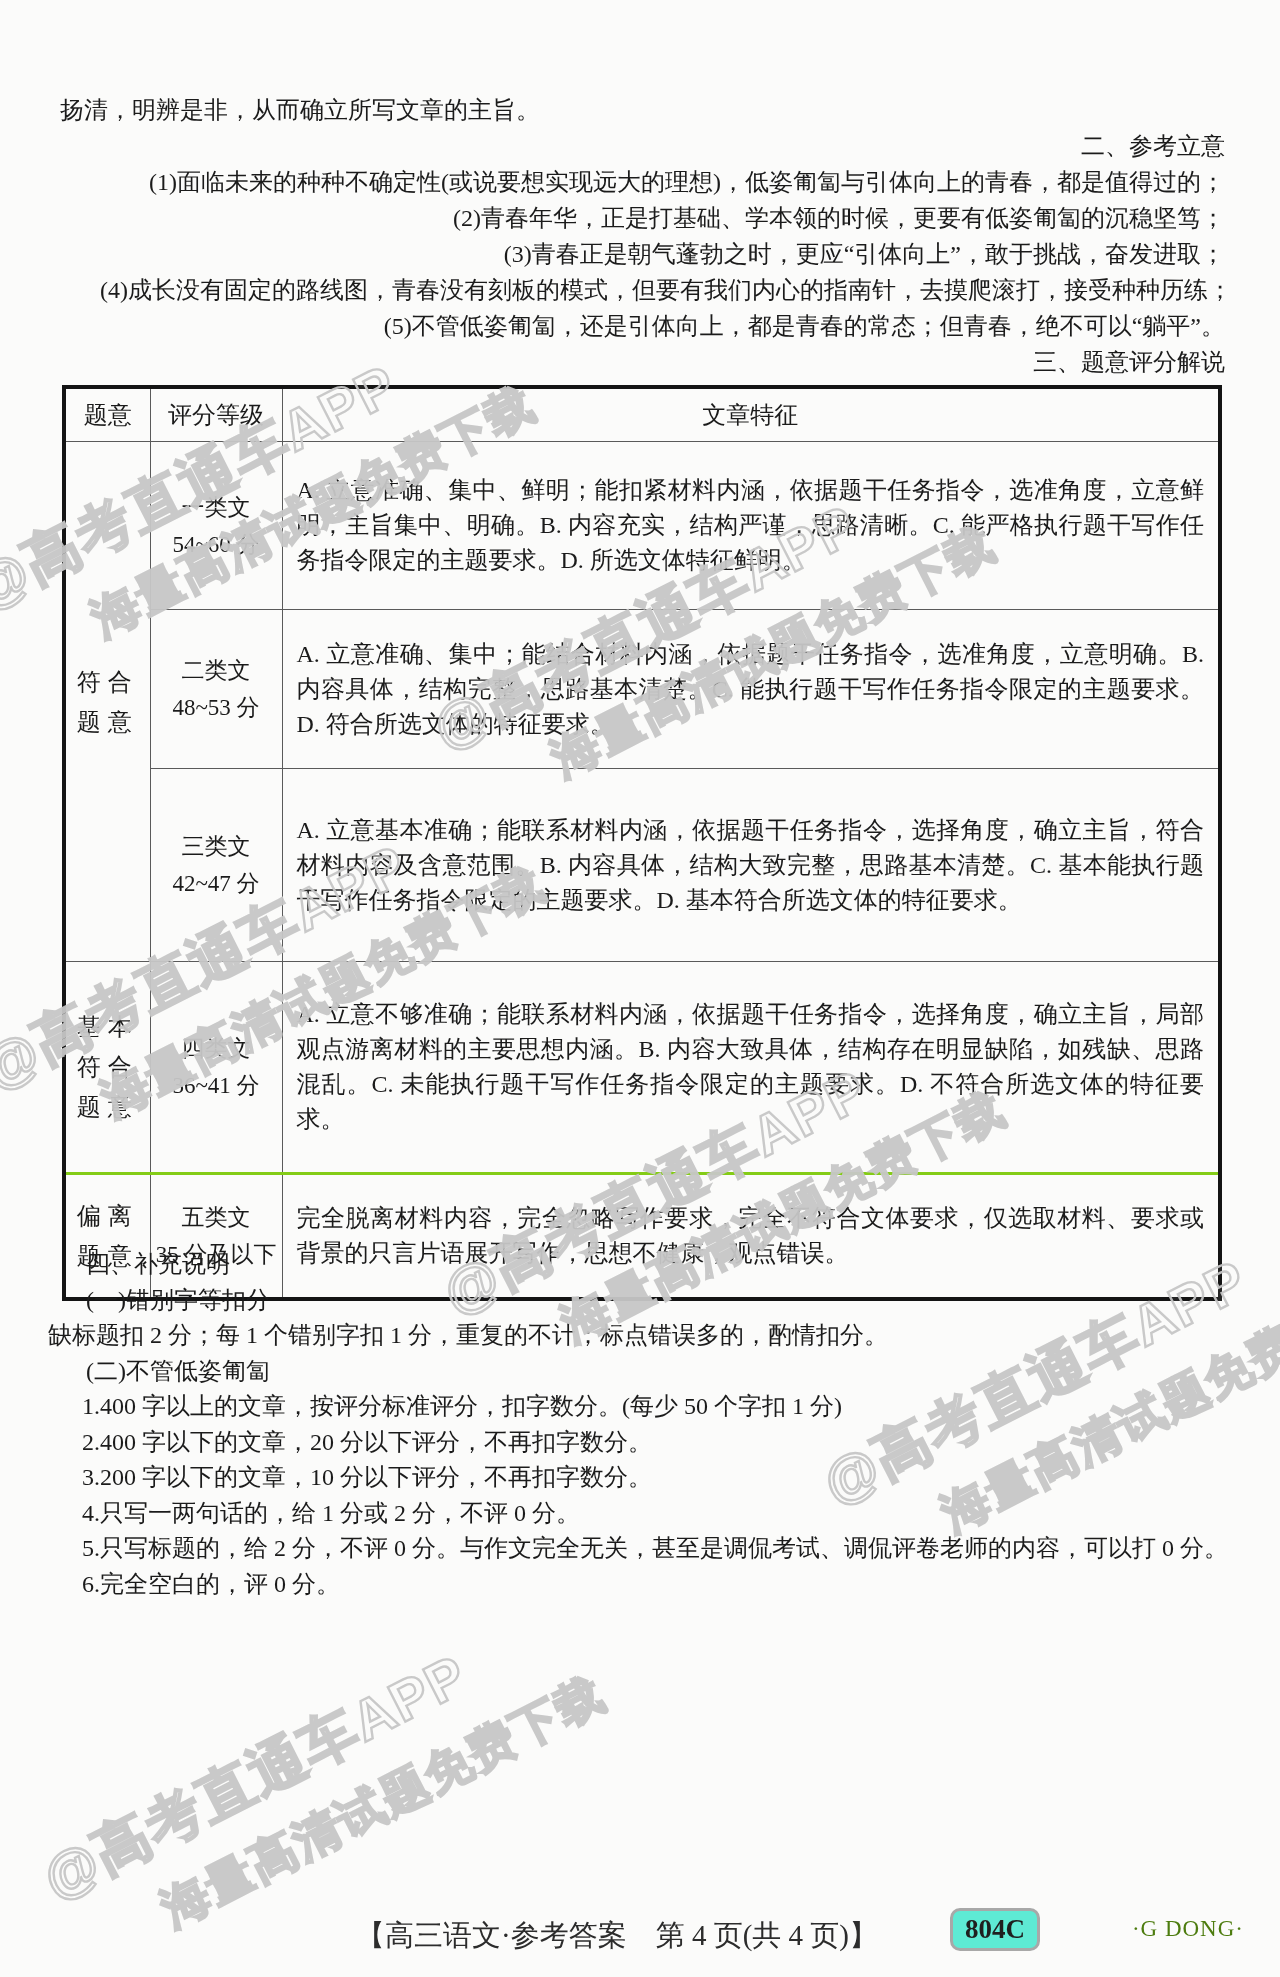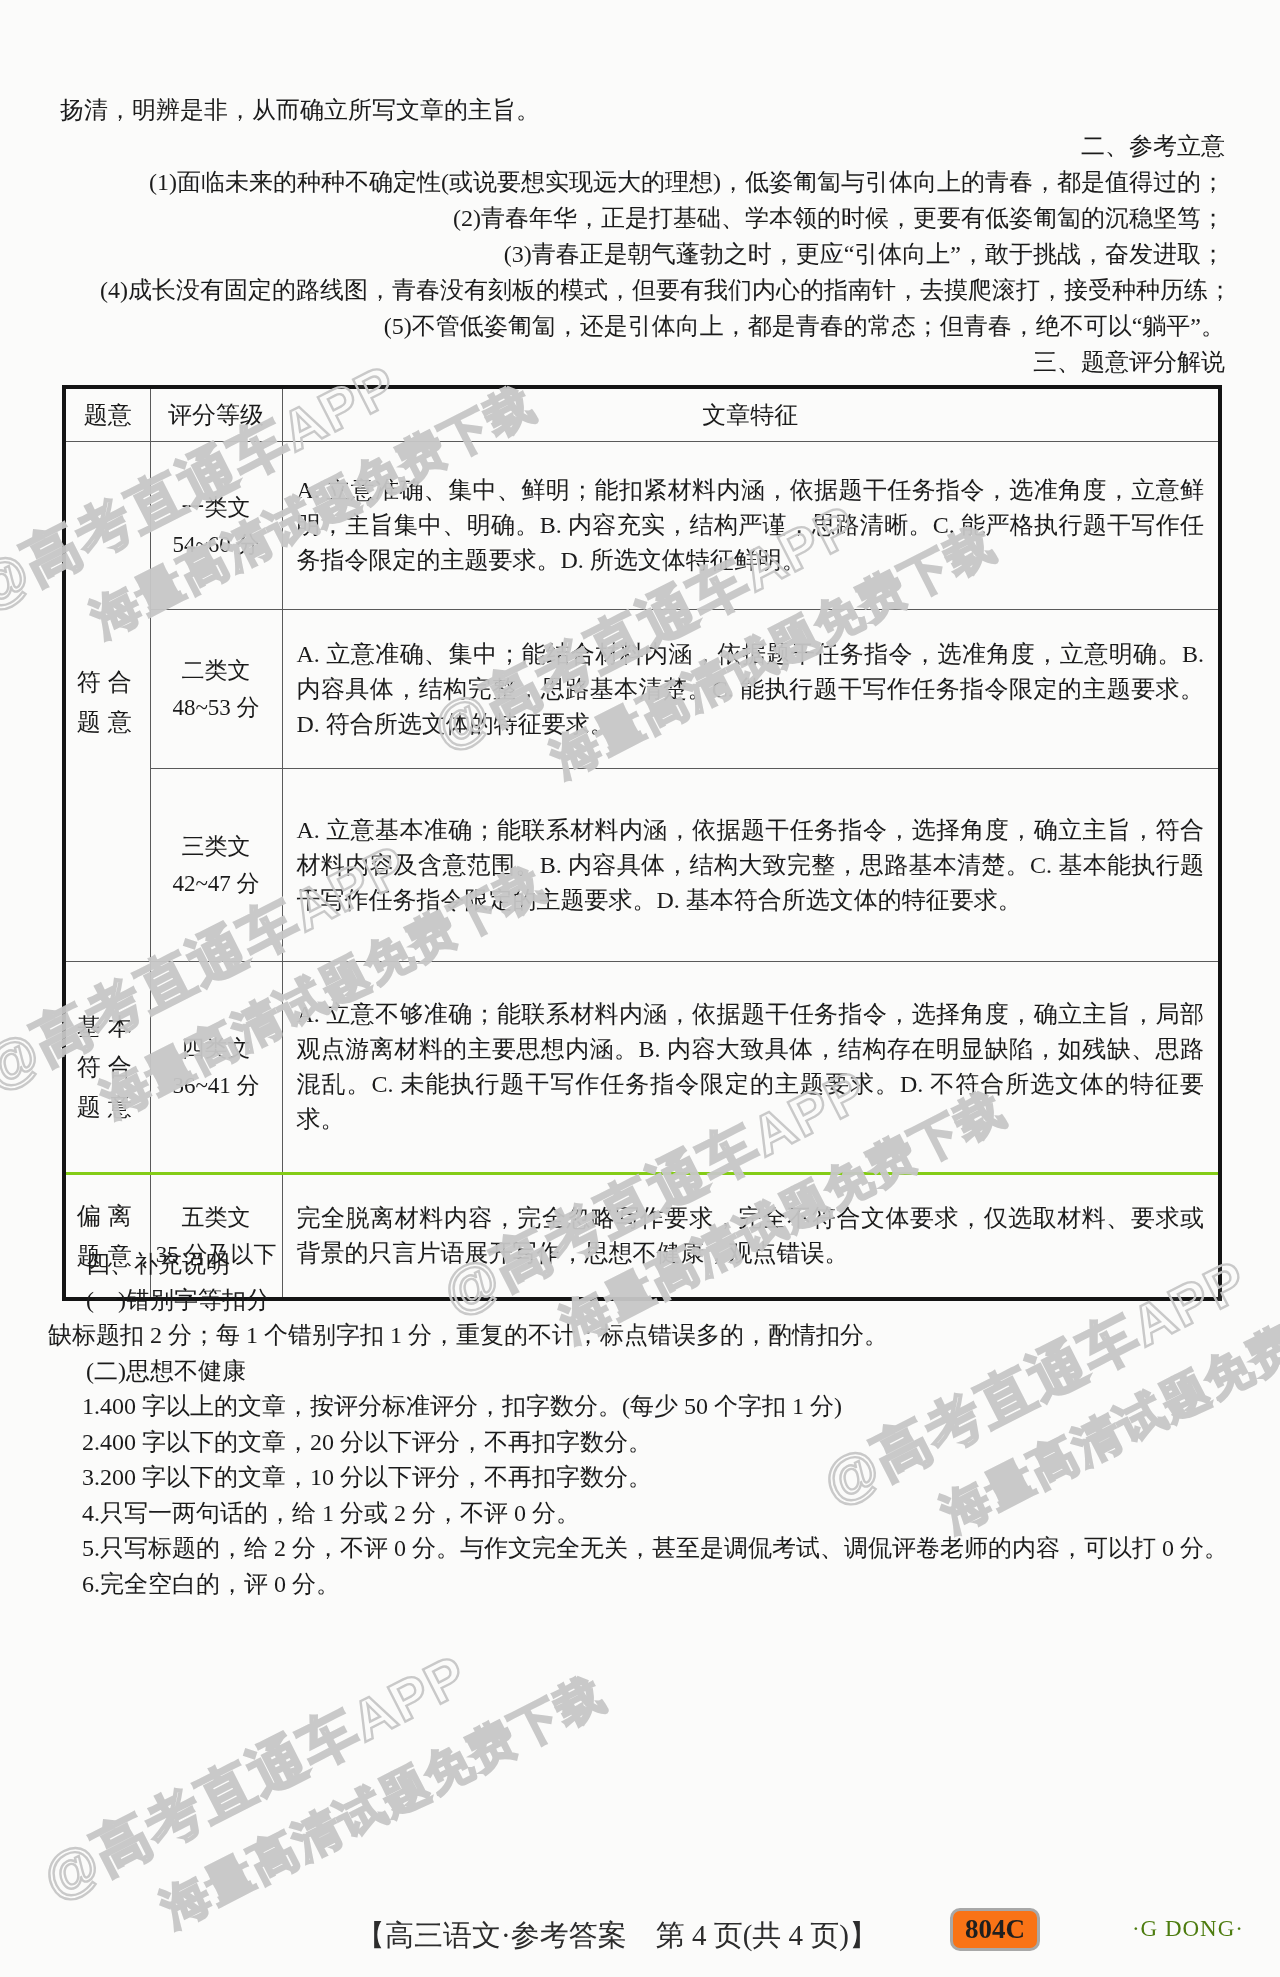--- a/index.html
+++ b/index.html
@@ -42,21 +42,21 @@
   .notes p.ind{text-indent:38px;}
   .notes p.item{text-indent:34px;}
   
   .footer{position:absolute;left:0;top:1908px;width:1280px;height:48px;}
   .footer-label{position:absolute;left:356px;top:8px;font-size:29px;color:#2c2c2c;}
   .code-box{
     position:absolute;left:950px;top:0px;
     border:3px solid #a8a8a8;border-radius:10px;
     padding:3px 12px;
     font-size:27px;font-weight:bold;color:#1f1f1f;
-    background:#f97316;
+    background:#5eead4;
   }
   .footer-right{position:absolute;right:36px;top:8px;font-size:23px;letter-spacing:1px;color:#4d7c0f;}
   
   .wm{
     position:absolute;z-index:6;pointer-events:none;
     transform-origin:left top;transform:rotate(-27deg);
     font-family:"Liberation Sans","DejaVu Sans",sans-serif;font-weight:bold;
     color:rgba(255,255,255,0.08);
     -webkit-text-stroke:2.4px #c7c7c7;
     white-space:nowrap;opacity:.95;
@@ -139,21 +139,21 @@
       <td class="feat">完全脱离材料内容，完全忽略写作要求，完全不符合文体要求，仅选取材料、要求或背景的只言片语展开写作，思想不健康，观点错误。</td>
     </tr>
   </tbody>
     </table>
 </div>
 
 <div class="notes">
   <p class="ind">四、补充说明</p>
   <p class="ind">(一)错别字等扣分</p>
   <p>缺标题扣 2 分；每 1 个错别字扣 1 分，重复的不计；标点错误多的，酌情扣分。</p>
-  <p class="ind">(二)思想不健康</p>
+  <p class="ind">(二)不管低姿匍匐</p>
   <p class="item">1.400 字以上的文章，按评分标准评分，扣字数分。(每少 50 个字扣 1 分)</p>
   <p class="item">2.400 字以下的文章，20 分以下评分，不再扣字数分。</p>
   <p class="item">3.200 字以下的文章，10 分以下评分，不再扣字数分。</p>
   <p class="item">4.只写一两句话的，给 1 分或 2 分，不评 0 分。</p>
   <p class="item">5.只写标题的，给 2 分，不评 0 分。与作文完全无关，甚至是调侃考试、调侃评卷老师的内容，可以打 0 分。</p>
   <p class="item">6.完全空白的，评 0 分。</p>
 </div>
 
 <div class="footer">
   <span class="footer-label">【高三语文·参考答案　第 4 页(共 4 页)】</span>

